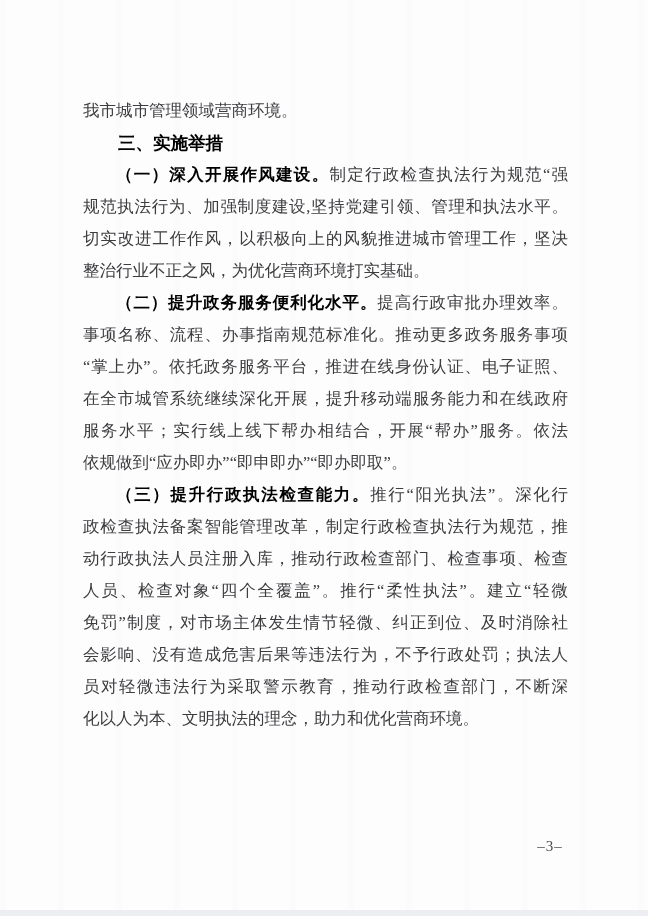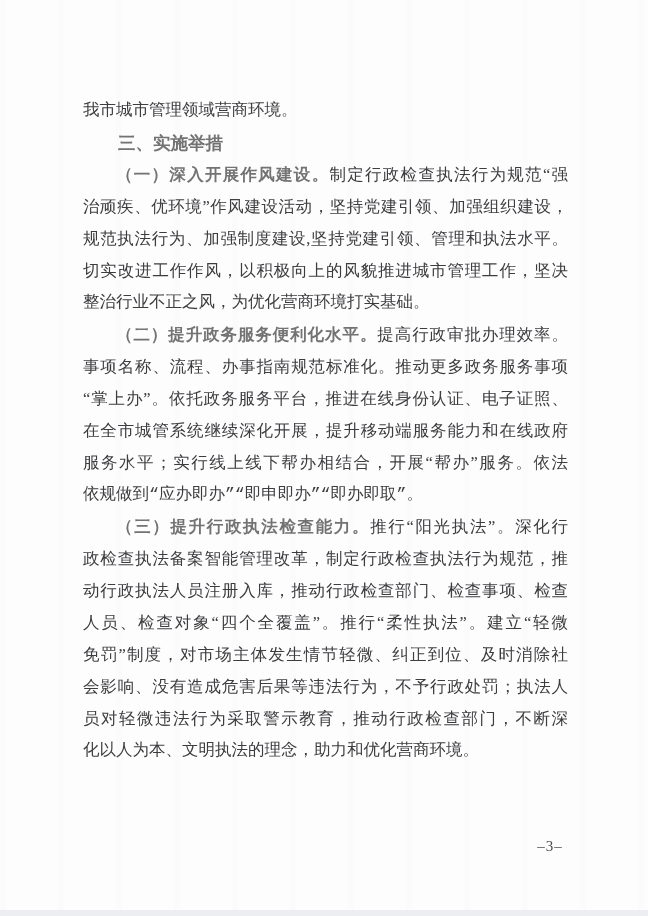--- a/index.html
+++ b/index.html
@@ -34,51 +34,50 @@
     color: #3d3d3f;
     text-align: justify;
   }
   .line {
     height: 32px;
     text-align: justify;
     text-align-last: justify;
     overflow: visible;
     white-space: nowrap;
   }
-  .line.last { text-align-last: left; font-family: Liberation Mono, monospace; }
+  .line.last { text-align-last: left; }
   .line.indent { text-indent: 2em; }
   .line.heading {
     font-family: "Liberation Sans", "DejaVu Sans", sans-serif;
     font-weight: bold;
     font-size: 17.5px;
     color: #2e2e30;
     text-align-last: left;
   }
-  .b { font-weight: bold; color: #737373; }
+  .b { font-weight: bold; color: #000000; }
   .r { font-weight: normal; }
   .page-number {
     position: absolute;
     left: 520px; top: 838px;
     width: 60px;
     font-size: 15px;
     letter-spacing: 1px;
     color: #4a4a4c;
     text-align: center;
   }
 </style>
 </head>
 <body>
 
 <div class="scan-texture"></div>
 
 <div class="doc-body" id="doc-body">
     <div class="line last"><span class="r">我市城市管理领域营商环境。</span></div>
     <div class="line indent heading last"><span class="b">三、实施举措</span></div>
     <div class="line indent"><span class="b">（一）深入开展作风建设。</span><span class="r">制定行政检查执法行为规范“强</span></div>
-    <div class="line"><span class="r">治顽疾、优环境”作风建设活动，坚持党建引领、加强组织建设，</span></div>
     <div class="line"><span class="r">规范执法行为、加强制度建设,坚持党建引领、管理和执法水平。</span></div>
     <div class="line"><span class="r">切实改进工作作风，以积极向上的风貌推进城市管理工作，坚决</span></div>
     <div class="line last"><span class="r">整治行业不正之风，为优化营商环境打实基础。</span></div>
     <div class="line indent"><span class="b">（二）提升政务服务便利化水平。</span><span class="r">提高行政审批办理效率。</span></div>
     <div class="line"><span class="r">事项名称、流程、办事指南规范标准化。推动更多政务服务事项</span></div>
     <div class="line"><span class="r">“掌上办”。依托政务服务平台，推进在线身份认证、电子证照、</span></div>
     <div class="line"><span class="r">在全市城管系统继续深化开展，提升移动端服务能力和在线政府</span></div>
     <div class="line"><span class="r">服务水平；实行线上线下帮办相结合，开展“帮办”服务。依法</span></div>
     <div class="line last"><span class="r">依规做到“应办即办”“即申即办”“即办即取”。</span></div>
     <div class="line indent"><span class="b">（三）提升行政执法检查能力。</span><span class="r">推行“阳光执法”。深化行</span></div>

